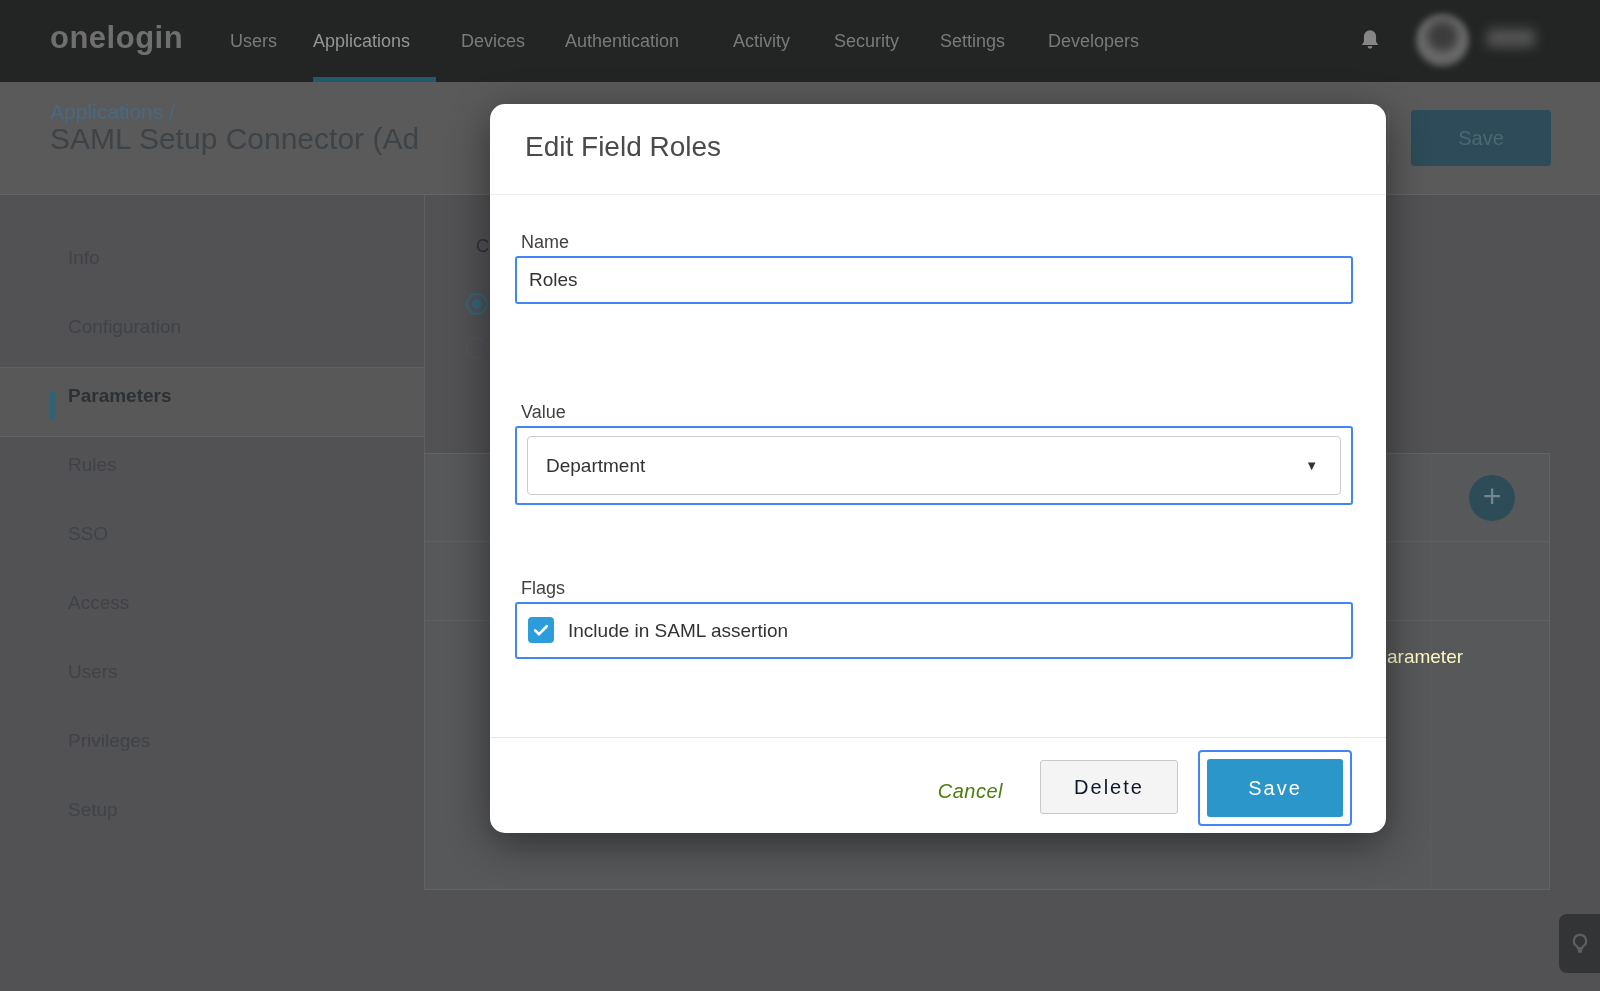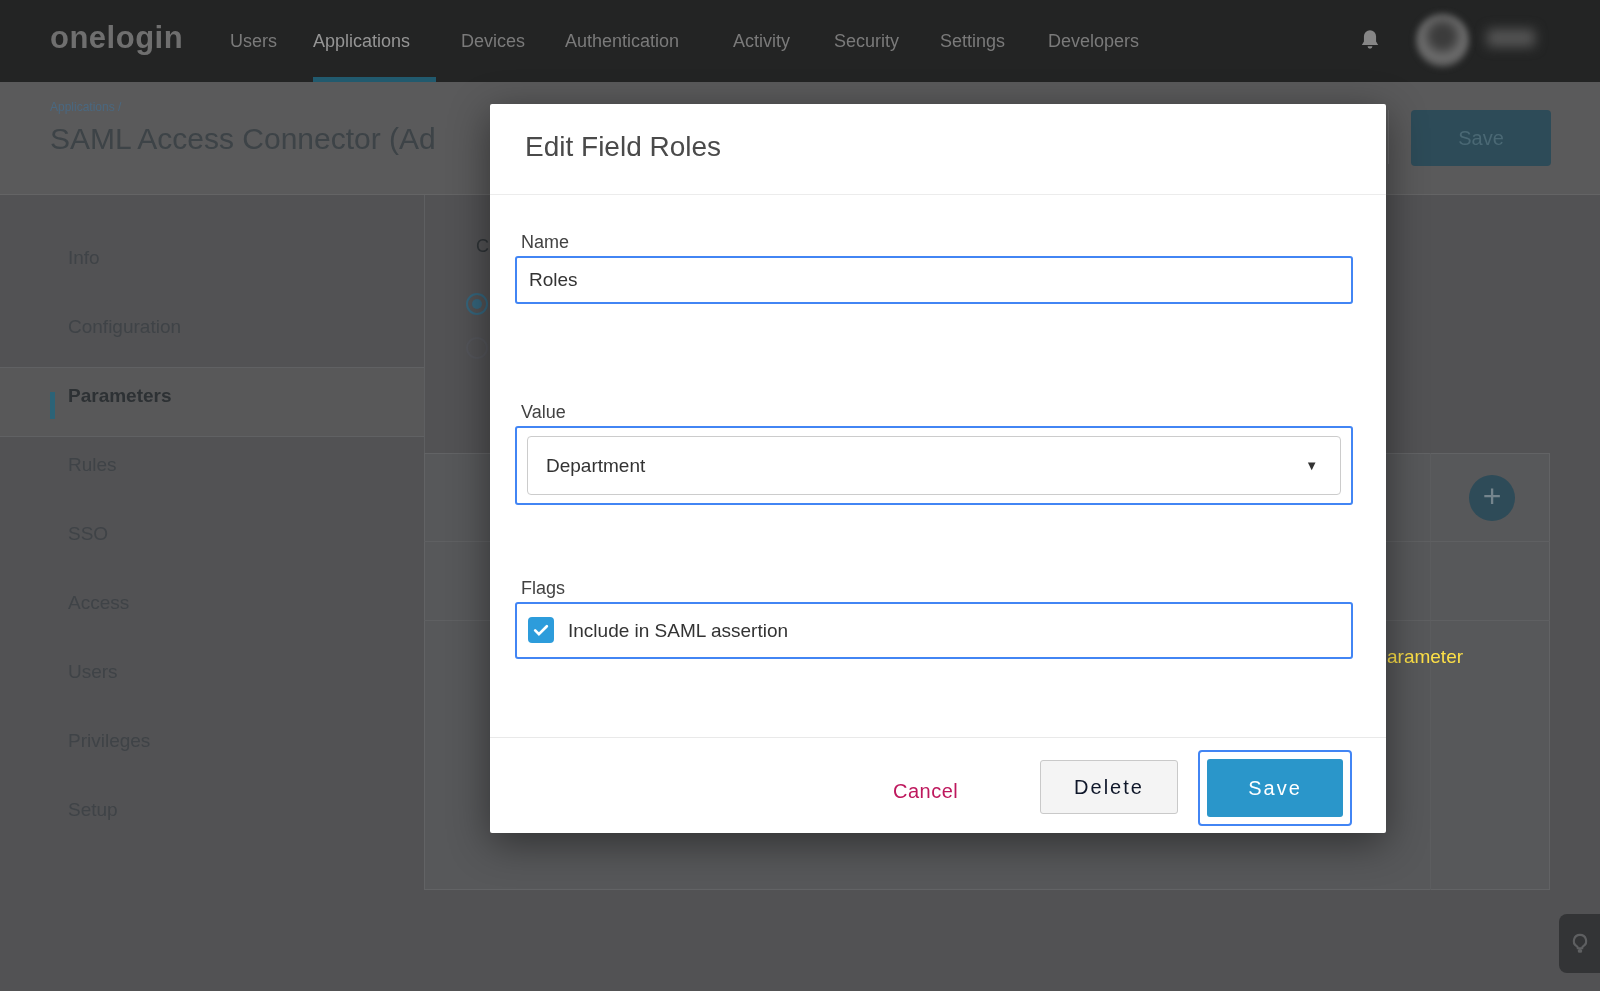--- a/index.html
+++ b/index.html
@@ -14,21 +14,21 @@
   .navitem.active { color:#959595; }
   .nav-underline { position:absolute; left:313px; top:77px; width:123px; height:5px; background:#215a6e; }
   .bell { position:absolute; left:1356px; top:27px; width:28px; height:28px; cursor:pointer; }
   .avatar { position:absolute; left:1416px; top:14px; width:53px; height:53px; border-radius:50%;
             background:radial-gradient(circle at 50% 42%, #3c3c3c 22%, #707070 55%, #565656 72%);
             filter:blur(3px); cursor:pointer; }
   .name-blur { position:absolute; left:1487px; top:29px; width:48px; height:18px; background:#545454; border-radius:3px; filter:blur(6px); }
 
   
   .pageheader { position:absolute; left:0; top:82px; width:1600px; height:113px; background:#5a5a5b; border-bottom:1px solid #646465; }
-  .breadcrumb { position:absolute; left:50px; top:18px; font-size:12px; color:#4a6880; cursor:pointer; }
+  .breadcrumb { position:absolute; left:50px; top:18px; font-size:21px; color:#4a6880; cursor:pointer; }
   .pagetitle { position:absolute; left:50px; top:40px; font-size:30px; color:#3d4347; white-space:nowrap; }
   .hidden-btn-edge { position:absolute; left:1388px; top:28px; width:1px; height:54px; background:#6a6a6c; }
   .bg-save { position:absolute; left:1411px; top:28px; width:140px; height:56px; background:#2d4b58; border-radius:4px;
              color:#4a6874; font-size:20px; text-align:center; line-height:56px; cursor:pointer; }
 
   
   .sidebar-border { position:absolute; left:424px; top:195px; width:1px; height:688px; background:#5e5f61; }
   .param-row { position:absolute; left:0; top:367px; width:424px; height:70px; background:#585859;
                border-top:1px solid #606163; border-bottom:1px solid #606163; }
   .param-bar { position:absolute; left:50px; top:392px; width:5px; height:27px; background:#2c6377; }
@@ -40,47 +40,47 @@
   .radio { position:absolute; left:466px; width:22px; height:22px; border-radius:50%; cursor:pointer; }
   .radio.sel { top:293px; border:2px solid #35657c; }
   .radio.sel::after { content:""; position:absolute; left:4px; top:4px; width:10px; height:10px; border-radius:50%; background:#35657c; }
   .radio.unsel { top:337px; border:2px solid #54555a; }
   .card { position:absolute; left:424px; top:453px; width:1126px; height:437px; background:#57585a; border:1px solid #626365; }
   .card-hline1 { position:absolute; left:424px; top:541px; width:1126px; height:1px; background:#5f6062; }
   .card-hline2 { position:absolute; left:424px; top:620px; width:1126px; height:1px; background:#5f6062; }
   .card-vline { position:absolute; left:1430px; top:453px; width:1px; height:437px; background:#5c5d5f; }
   .plus-btn { position:absolute; left:1469px; top:475px; width:46px; height:46px; border-radius:50%; background:#2e4b58;
               color:#75858d; font-size:32px; line-height:43px; text-align:center; cursor:pointer; }
-  .frag { position:absolute; left:1387px; top:646px; font-size:19px; color:#fde047; }
+  .frag { position:absolute; left:1387px; top:646px; font-size:19px; color:#fef9c3; }
 
   
   .help-widget { position:absolute; left:1559px; top:914px; width:41px; height:59px; background:#333436;
                  border-radius:8px 0 0 8px; cursor:pointer; display:flex; align-items:center; justify-content:center; }
 
   
-  .modal { position:absolute; left:490px; top:104px; width:896px; height:729px; background:#ffffff; border-radius:2px;
+  .modal { position:absolute; left:490px; top:104px; width:896px; height:729px; background:#ffffff; border-radius:15px;
            box-shadow:0 10px 40px rgba(0,0,0,0.45); }
   .modal-title { position:absolute; left:35px; top:27px; font-size:28px; color:#4a4a4a; }
   .modal-hdiv { position:absolute; left:0; top:90px; width:896px; height:1px; background:#ececec; }
   .flabel { position:absolute; left:31px; font-size:18px; color:#424242; }
   .lbl-name { top:128px; } .lbl-value { top:298px; } .lbl-flags { top:474px; }
   .name-input { position:absolute; left:25px; top:152px; width:838px; height:48px; border:2px solid #4285f4; border-radius:3px;
                 font-family:"Liberation Sans",sans-serif; font-size:19px; color:#333; padding:8px 12px; outline:none; background:#fff; }
   .value-outer { position:absolute; left:25px; top:322px; width:838px; height:79px; border:2px solid #4285f4; border-radius:3px; }
   .value-select { position:absolute; left:10px; top:8px; right:10px; bottom:8px; border:1px solid #cccccc; border-radius:4px;
                   background:#fff; cursor:pointer; }
   .value-text { position:absolute; left:18px; top:0; height:57px; line-height:57px; font-size:19px; color:#333; }
   .caret { position:absolute; right:22px; top:0; height:57px; line-height:57px; font-size:13px; color:#333; }
   .flags-box { position:absolute; left:25px; top:498px; width:838px; height:57px; border:2px solid #4285f4; border-radius:3px; }
   .checkbox { position:absolute; left:11px; top:13px; width:26px; height:26px; background:#2d9cdb; border-radius:4px; cursor:pointer;
               display:flex; align-items:center; justify-content:center; }
   .flag-label { position:absolute; left:51px; top:0; height:53px; line-height:53px; font-size:19px; color:#333; }
   .modal-fdiv { position:absolute; left:0; top:633px; width:896px; height:1px; background:#e9e9e9; }
-  .cancel-link { position:absolute; left:403px; top:664px; width:110px; height:46px; line-height:46px; text-align:left;
-                 font-size:20px; letter-spacing:.5px; color:#be185d; cursor:pointer; }
+  .cancel-link { position:absolute; left:403px; top:664px; width:110px; height:46px; line-height:46px; text-align:right;
+                 font-size:20px; letter-spacing:.5px; color:#4d7c0f; cursor:pointer;font-style:italic; }
   .delete-btn { position:absolute; left:550px; top:656px; width:138px; height:54px; background:#f4f4f4; border:1px solid #c9c9c9;
                 border-radius:3px; font-family:"Liberation Sans",sans-serif; font-size:20px; letter-spacing:2px; color:#0f172a; cursor:pointer; }
   .save-ring { position:absolute; left:708px; top:646px; width:154px; height:76px; border:2px solid #4285f4; border-radius:4px; }
   .save-btn { position:absolute; left:7px; top:7px; width:136px; height:58px; background:#2a96ca; border:none; border-radius:3px;
               font-family:"Liberation Sans",sans-serif; font-size:20px; letter-spacing:2px; color:#ffffff; cursor:pointer; }
 </style>
 </head>
 <body>
 
 <div id="app">
@@ -101,21 +101,21 @@
         <path d="M12 2.8a5.2 5.2 0 0 0-5.2 5.2v4.4L5 15.4h14l-1.8-3V8A5.2 5.2 0 0 0 12 2.8z"></path>
         <path d="M9.9 16.6a2.1 2.1 0 0 0 4.2 0z"></path>
       </svg>
     </div>
     <div class="avatar"></div>
     <div class="name-blur"></div>
   </div>
 
   <div class="pageheader">
     <span class="breadcrumb">Applications /</span>
-    <span class="pagetitle">SAML Access Connector (Ad</span>
+    <span class="pagetitle">SAML Setup Connector (Ad</span>
     <div class="hidden-btn-edge"></div>
     <div class="bg-save">Save</div>
   </div>
 
   <div class="param-row"></div>
   <div class="param-bar"></div>
   <div class="sidebar-border"></div>
   <span class="sideitem" style="top:244px">Info</span>
   <span class="sideitem" style="top:313px">Configuration</span>
   <span class="sideitem active" style="top:382px">Parameters</span>

